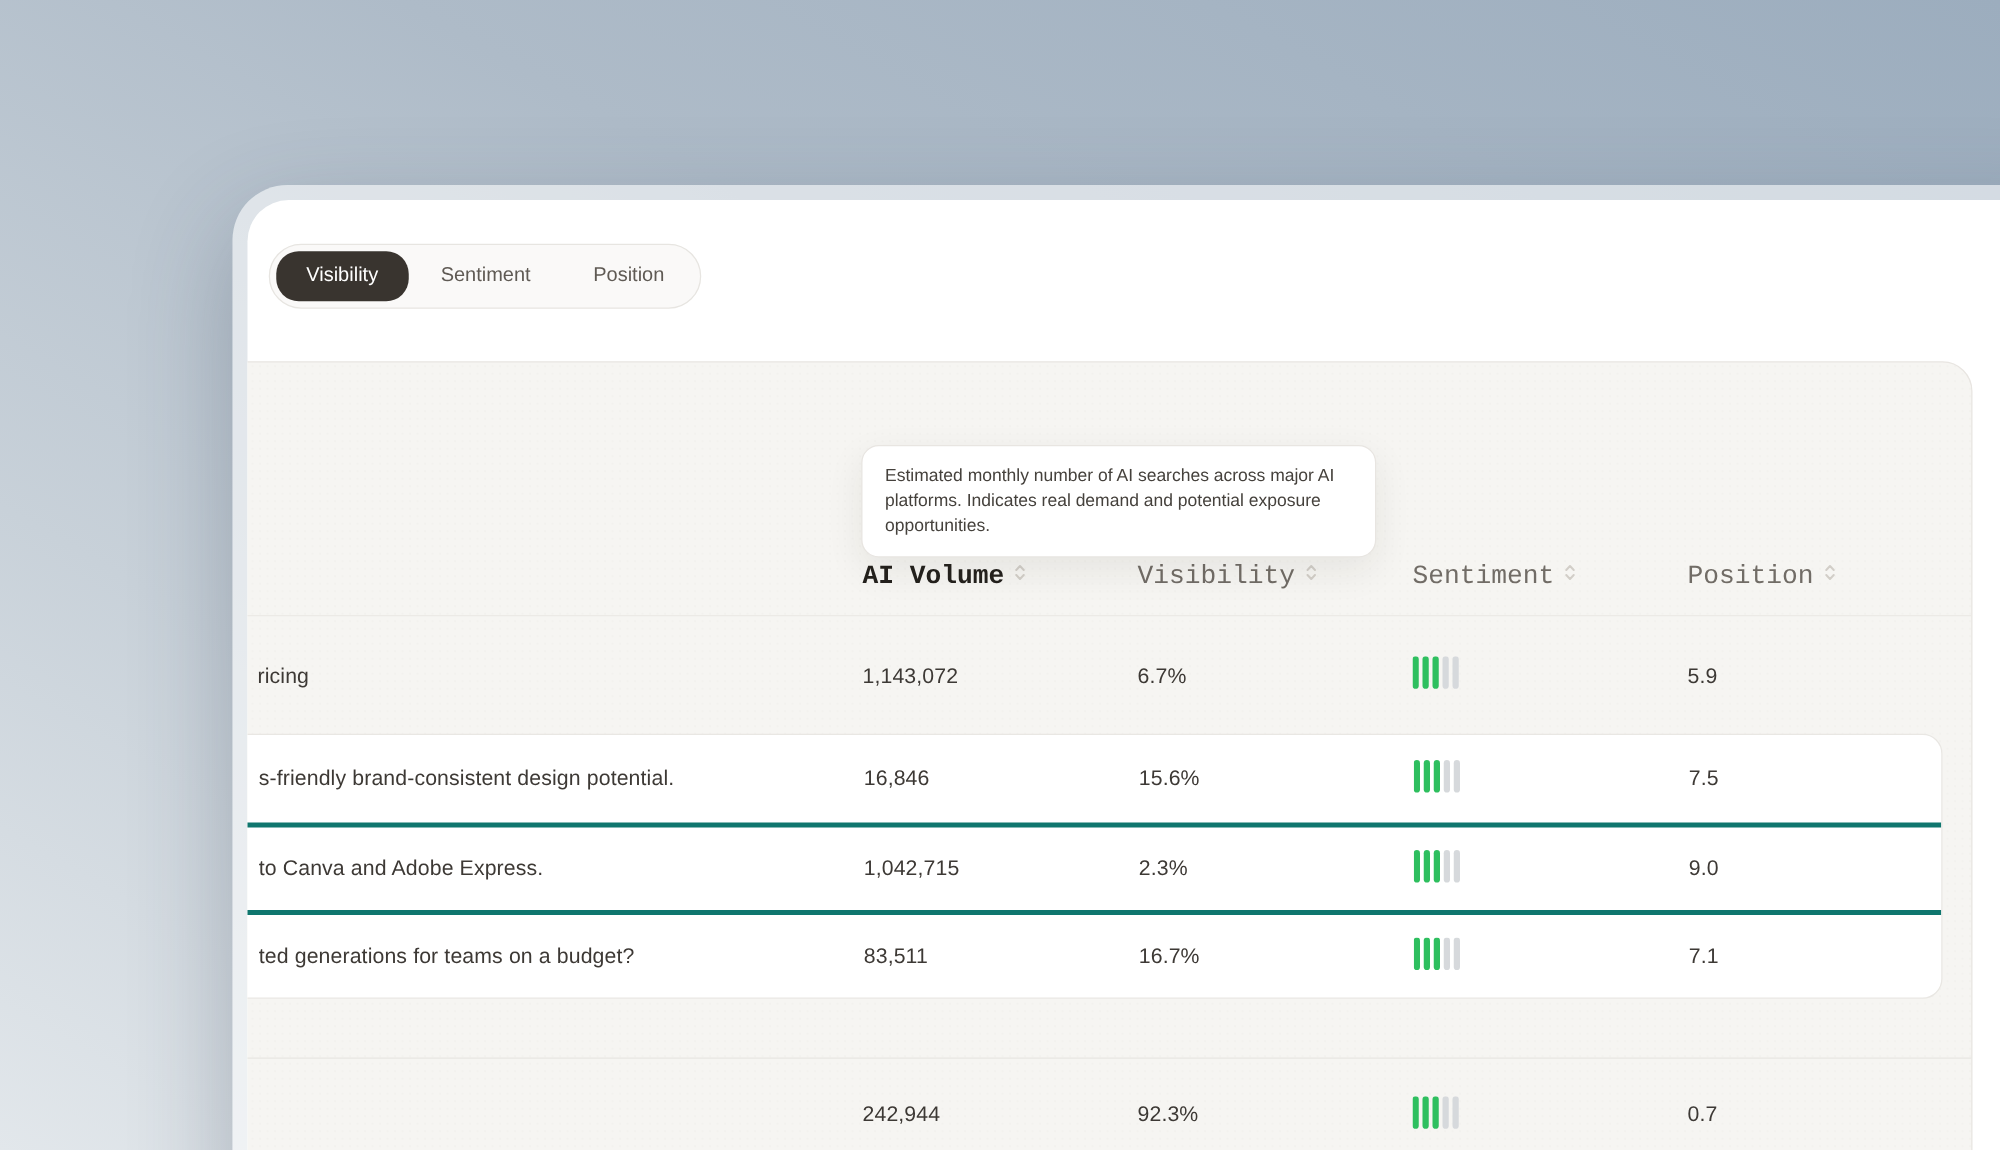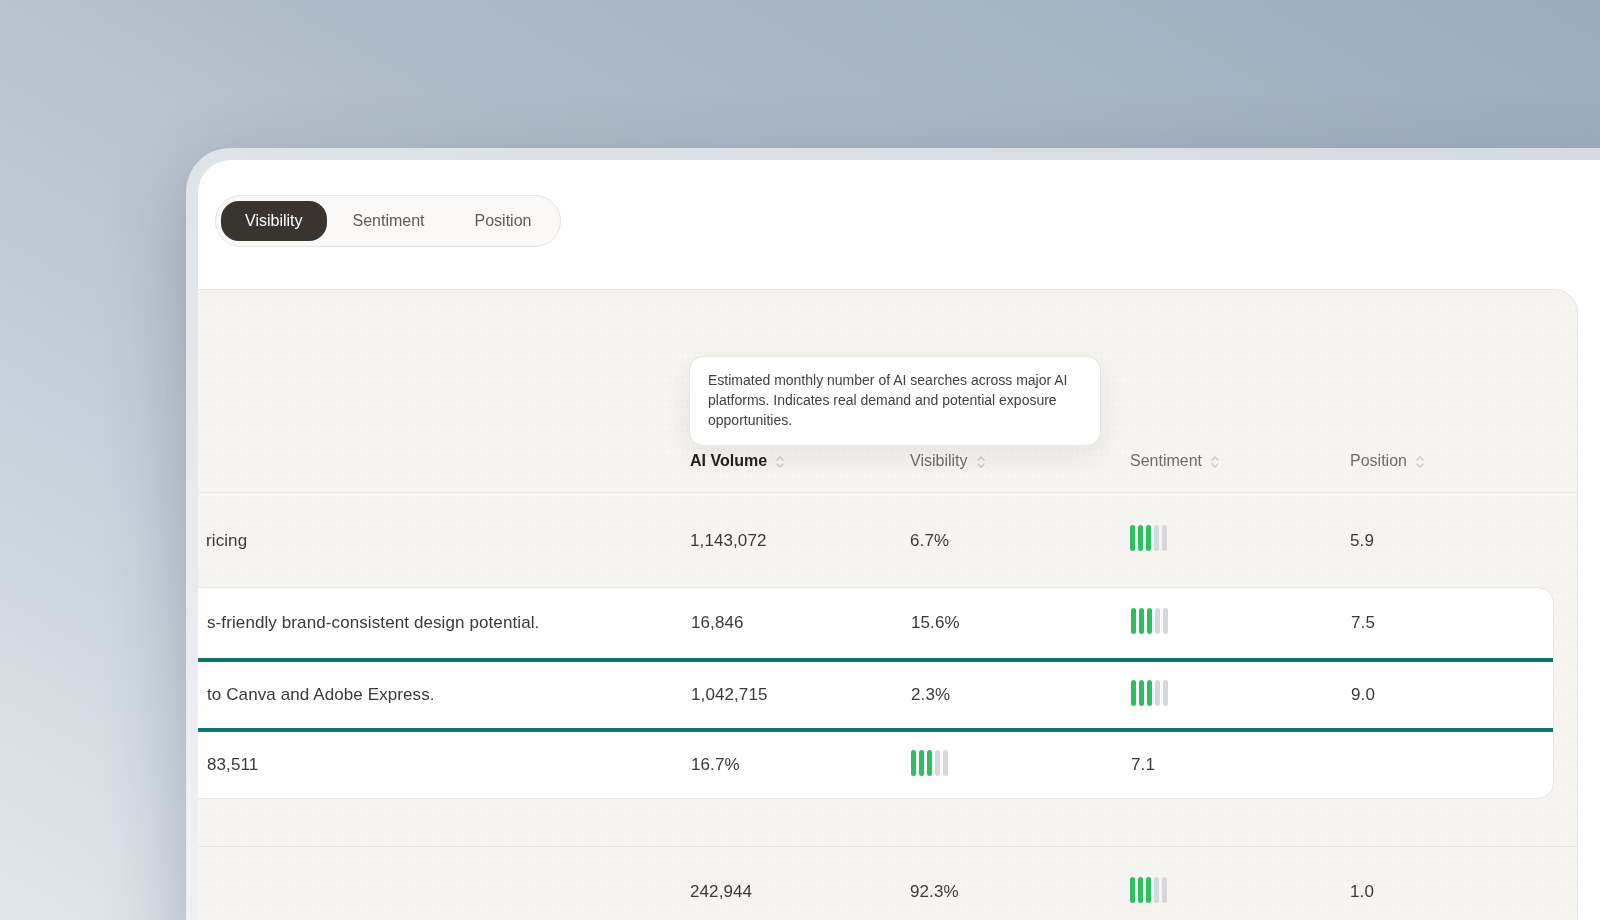--- a/index.html
+++ b/index.html
@@ -64,23 +64,24 @@
   
   .thead {
     position:absolute; left:0; right:0; top:140px; height:63px;
     display:grid;
     grid-template-columns:484px 220px 220px 220px 1fr;
     padding-left:37px;
     align-items:center;
     border-bottom:1px solid #eceae6;
   }
   .th {
-    display:flex; align-items:flex-end; gap:7px;
-    font-size:16px; color:#716c66;
+    display:flex; align-items:flex-start; gap:7px;
+    font-size:21px; color:#716c66;
     cursor:pointer;
+    font-family:Liberation Mono, monospace;
   }
   .th.active .th-label { color:#24211d; font-weight:bold; }
   .sort-icon { display:inline-flex; flex-direction:column; }
 
   
   .row {
     display:grid;
     grid-template-columns:484px 220px 220px 220px 1fr;
     align-items:center;
     padding-left:37px;
@@ -217,20 +218,21 @@
             <div class="cell"><span class="bars">
                 <span class="bar on"></span>
                 <span class="bar on"></span>
                 <span class="bar on"></span>
                 <span class="bar"></span>
                 <span class="bar"></span>
               </span></div>
             <div class="cell">9.0</div>
           </div>
           <div class="row">
+            <div class="cell">ted generations for teams on a budget?</div>
             <div class="cell">83,511</div>
             <div class="cell">16.7%</div>
             <div class="cell"><span class="bars">
                 <span class="bar on"></span>
                 <span class="bar on"></span>
                 <span class="bar on"></span>
                 <span class="bar"></span>
                 <span class="bar"></span>
               </span></div>
             <div class="cell">7.1</div>
@@ -242,19 +244,19 @@
             <div class="cell"></div>
             <div class="cell">242,944</div>
             <div class="cell">92.3%</div>
             <div class="cell"><span class="bars">
                 <span class="bar on"></span>
                 <span class="bar on"></span>
                 <span class="bar on"></span>
                 <span class="bar"></span>
                 <span class="bar"></span>
               </span></div>
-            <div class="cell">1.0</div>
+            <div class="cell">0.7</div>
           </div>
         </div>
 
     </div>
   </div>
 </div>
 
 </body></html>

